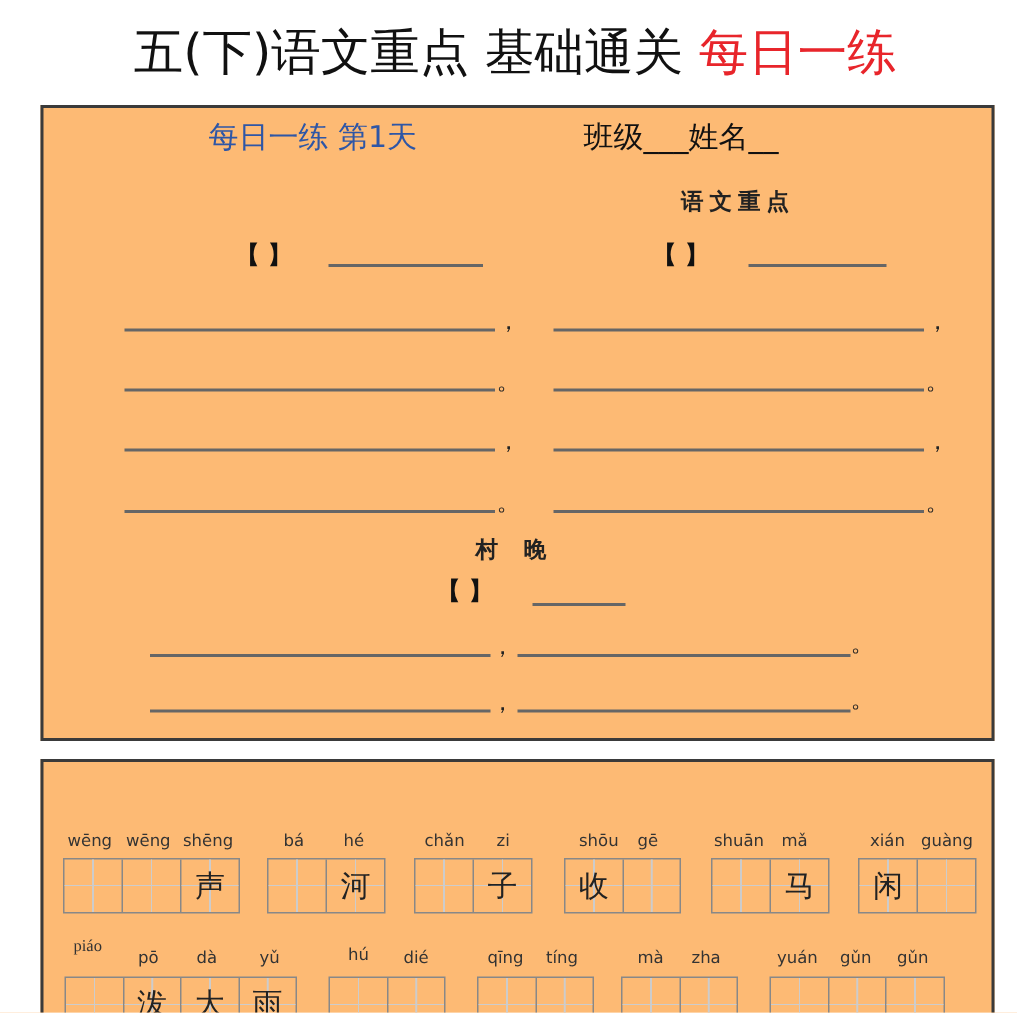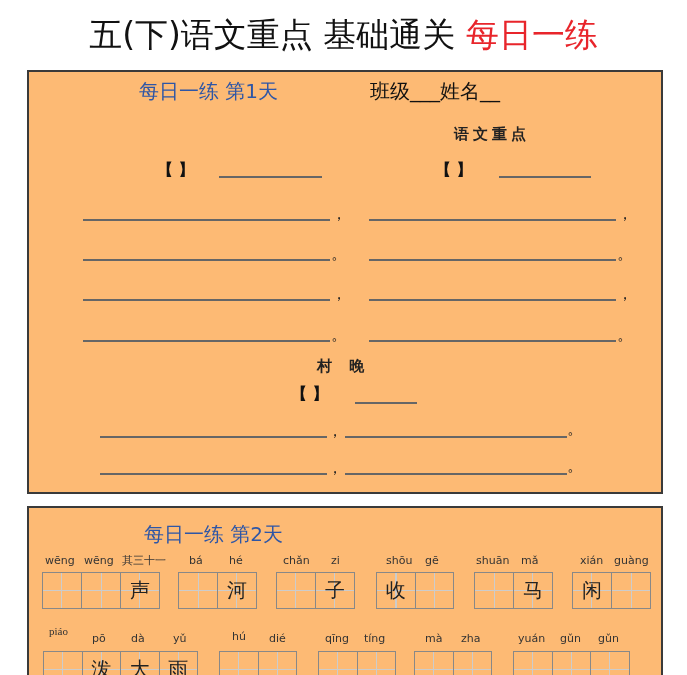--- a/index.html
+++ b/index.html
@@ -28,21 +28,21 @@
 </head>
 <body>
 
 <div class="abs title">
   <span>五(下)语文重点  基础通关</span>
   <span class="red">每日一练</span>
 </div>
 
 <div class="panel p1">
   <div class="hdr blue" style="left:110px;top:7px;">每日一练  第1天</div>
-  <div class="hdr" style="left:341px;top:7px;">班级___姓名__</div>
+  <div class="hdr" style="left:360px;top:7px;">班级___姓名__</div>
 
   <div class="brk" style="left:128px;top:88px;">【    】</div>
   <div class="line" style="left:190px;top:104px;width:103px;"></div>
 
   <div class="line" style="left:54px;top:147px;width:247px;"></div>
   <div class="punc" style="left:302px;top:134px;">，</div>
   <div class="line" style="left:54px;top:187px;width:247px;"></div>
   <div class="punc" style="left:302px;top:174px;">。</div>
   <div class="line" style="left:54px;top:227px;width:247px;"></div>
   <div class="punc" style="left:302px;top:214px;">，</div>
@@ -70,25 +70,24 @@
   <div class="punc" style="left:298px;top:351px;">，</div>
   <div class="line" style="left:316px;top:364px;width:222px;"></div>
   <div class="punc" style="left:538px;top:349px;">。</div>
   <div class="line" style="left:71px;top:401px;width:227px;"></div>
   <div class="punc" style="left:298px;top:388px;">，</div>
   <div class="line" style="left:316px;top:401px;width:222px;"></div>
   <div class="punc" style="left:538px;top:386px;">。</div>
 </div>
 
 <div class="panel p2">
-  <div class="hdr blue" style="left:115px;top:14px;">每日一练  第2天</div>
 
   <div class="py" style="left:16px;top:47px;">wēng</div>
   <div class="py" style="left:55px;top:47px;">wēng</div>
-  <div class="py" style="left:93px;top:47px;">其三十一</div>
+  <div class="py" style="left:93px;top:47px;">shēng</div>
   <div class="py" style="left:160px;top:47px;">bá</div>
   <div class="py" style="left:200px;top:47px;">hé</div>
   <div class="py" style="left:254px;top:47px;">chǎn</div>
   <div class="py" style="left:302px;top:47px;">zi</div>
   <div class="py" style="left:357px;top:47px;">shōu</div>
   <div class="py" style="left:396px;top:47px;">gē</div>
   <div class="py" style="left:447px;top:47px;">shuān</div>
   <div class="py" style="left:492px;top:47px;">mǎ</div>
   <div class="py" style="left:551px;top:47px;">xián</div>
   <div class="py" style="left:585px;top:47px;">guàng</div>

